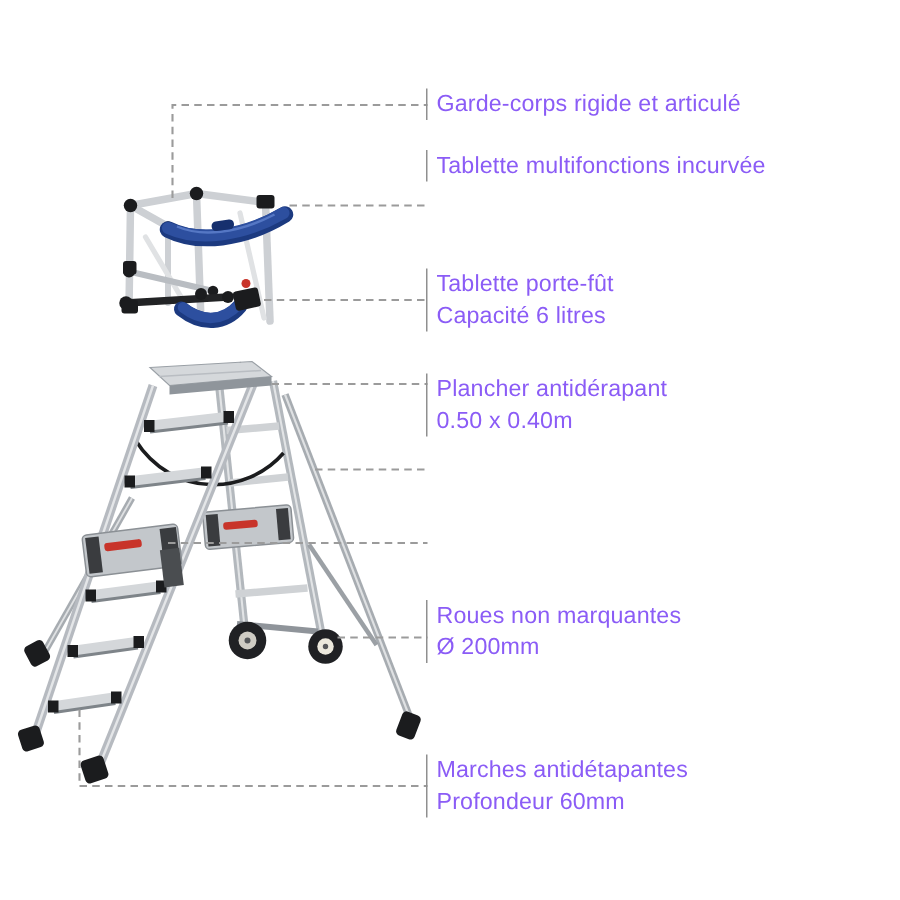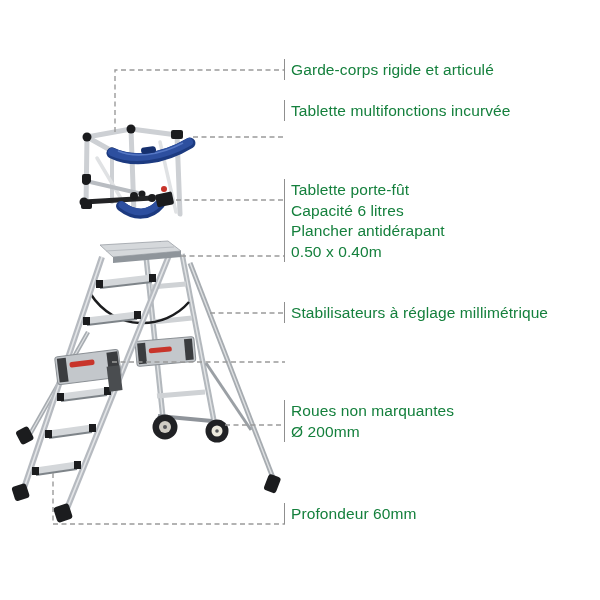--- a/index.html
+++ b/index.html
@@ -10,21 +10,21 @@
     overflow:hidden;
     font-family:"Liberation Sans","DejaVu Sans",sans-serif;
   }
   #ladder-svg{position:absolute;left:0;top:0;width:600px;height:600px;}
   .lbl{
     position:absolute;
     left:284px;
     width:305px;
     border-left:1.5px solid #8f8f8f;
     padding-left:6px;
-    color:#15803d;
+    color:#8b5cf6;
     font-size:15.5px;
     line-height:21px;
     letter-spacing:0.1px;
   }
   .lbl span{display:block;white-space:nowrap;}
 </style>
 </head>
 <body>
 
 <div id="stage">
@@ -201,29 +201,26 @@
     <span>Garde-corps rigide et articulé</span>
     <span></span>
   </div>
   <div class="lbl" style="top:100px">
     <span>Tablette multifonctions incurvée</span>
   </div>
   <div class="lbl" style="top:179px">
     <span>Tablette porte-fût</span>
     <span>Capacité 6 litres</span>
   </div>
-  <div class="lbl" style="top:220px">
+  <div class="lbl" style="top:249px">
     <span>Plancher antidérapant</span>
     <span>0.50 x 0.40m</span>
-  </div>
-  <div class="lbl" style="top:302px">
-    <span>Stabilisateurs à réglage millimétrique</span>
-    <span></span>
   </div>
   <div class="lbl" style="top:400px">
     <span>Roues non marquantes</span>
     <span>Ø 200mm</span>
   </div>
   <div class="lbl" style="top:503px">
+    <span>Marches antidétapantes</span>
     <span>Profondeur 60mm</span>
   </div>
 
 </div>
 
 </body></html>

